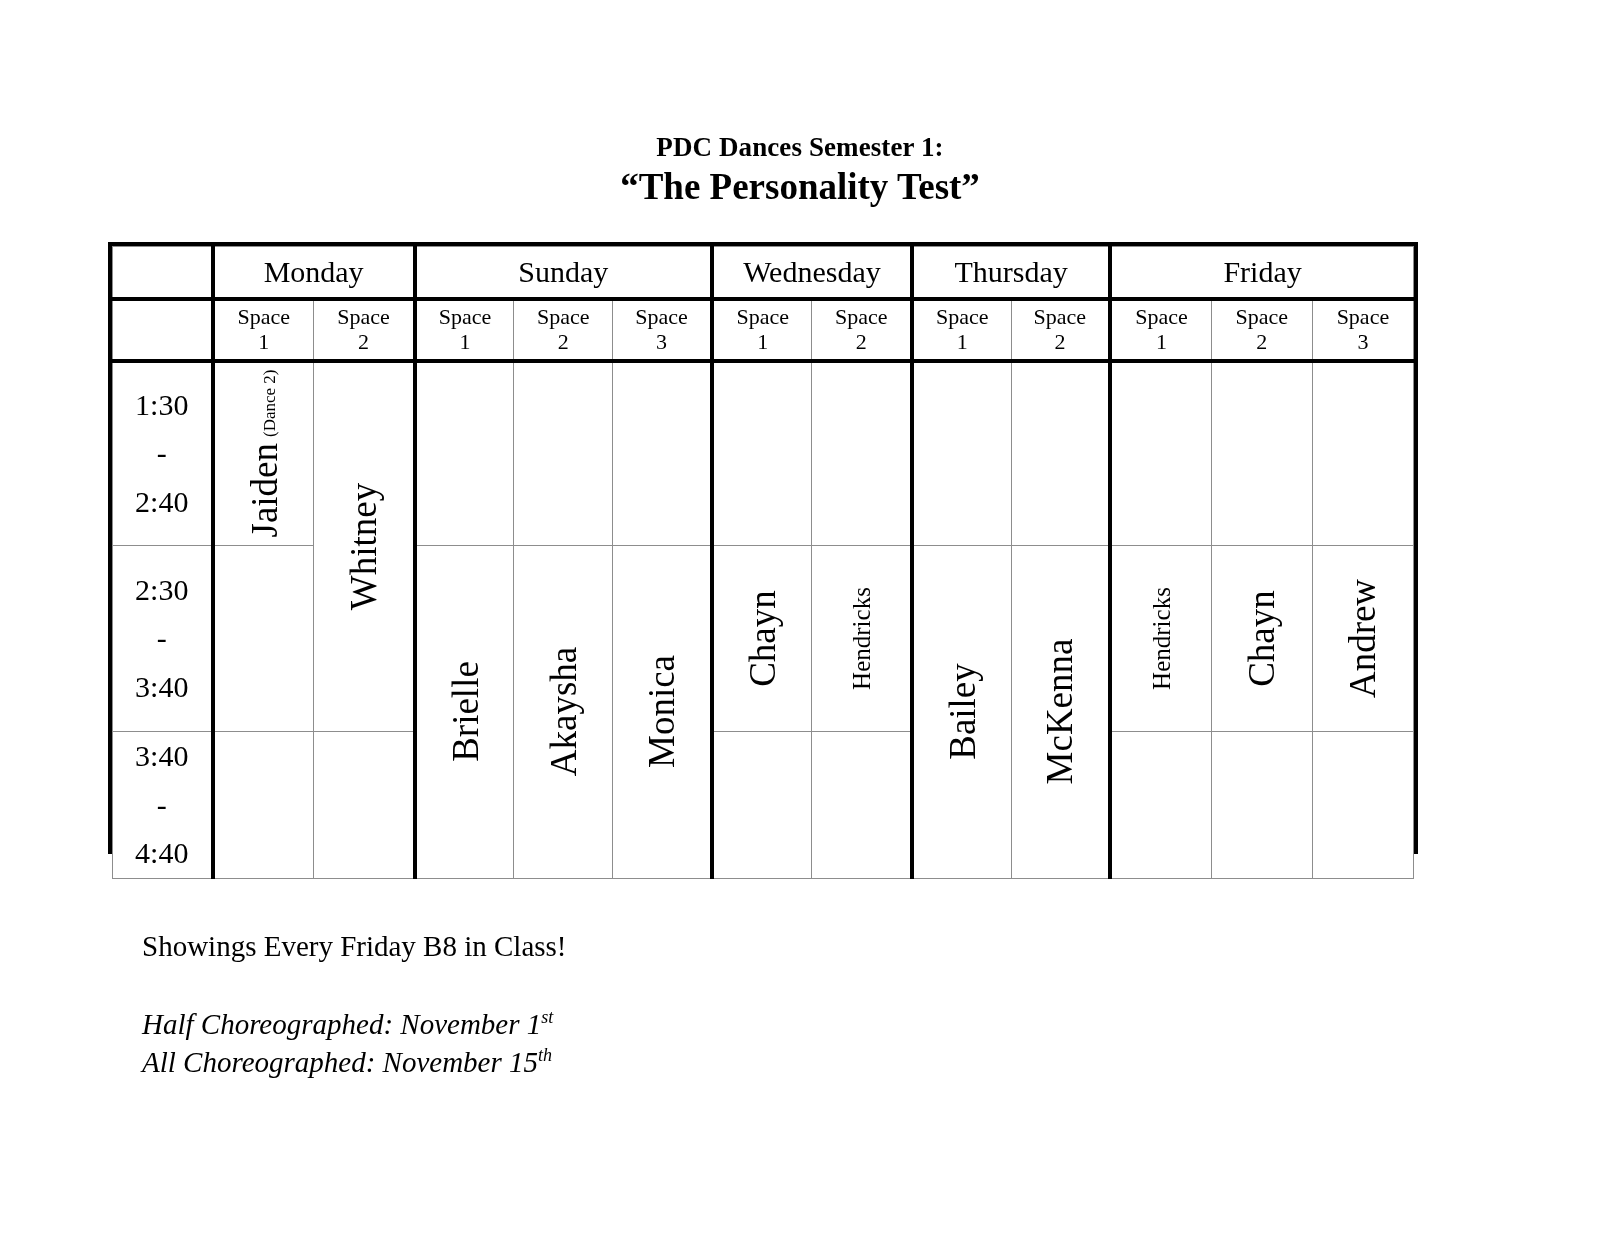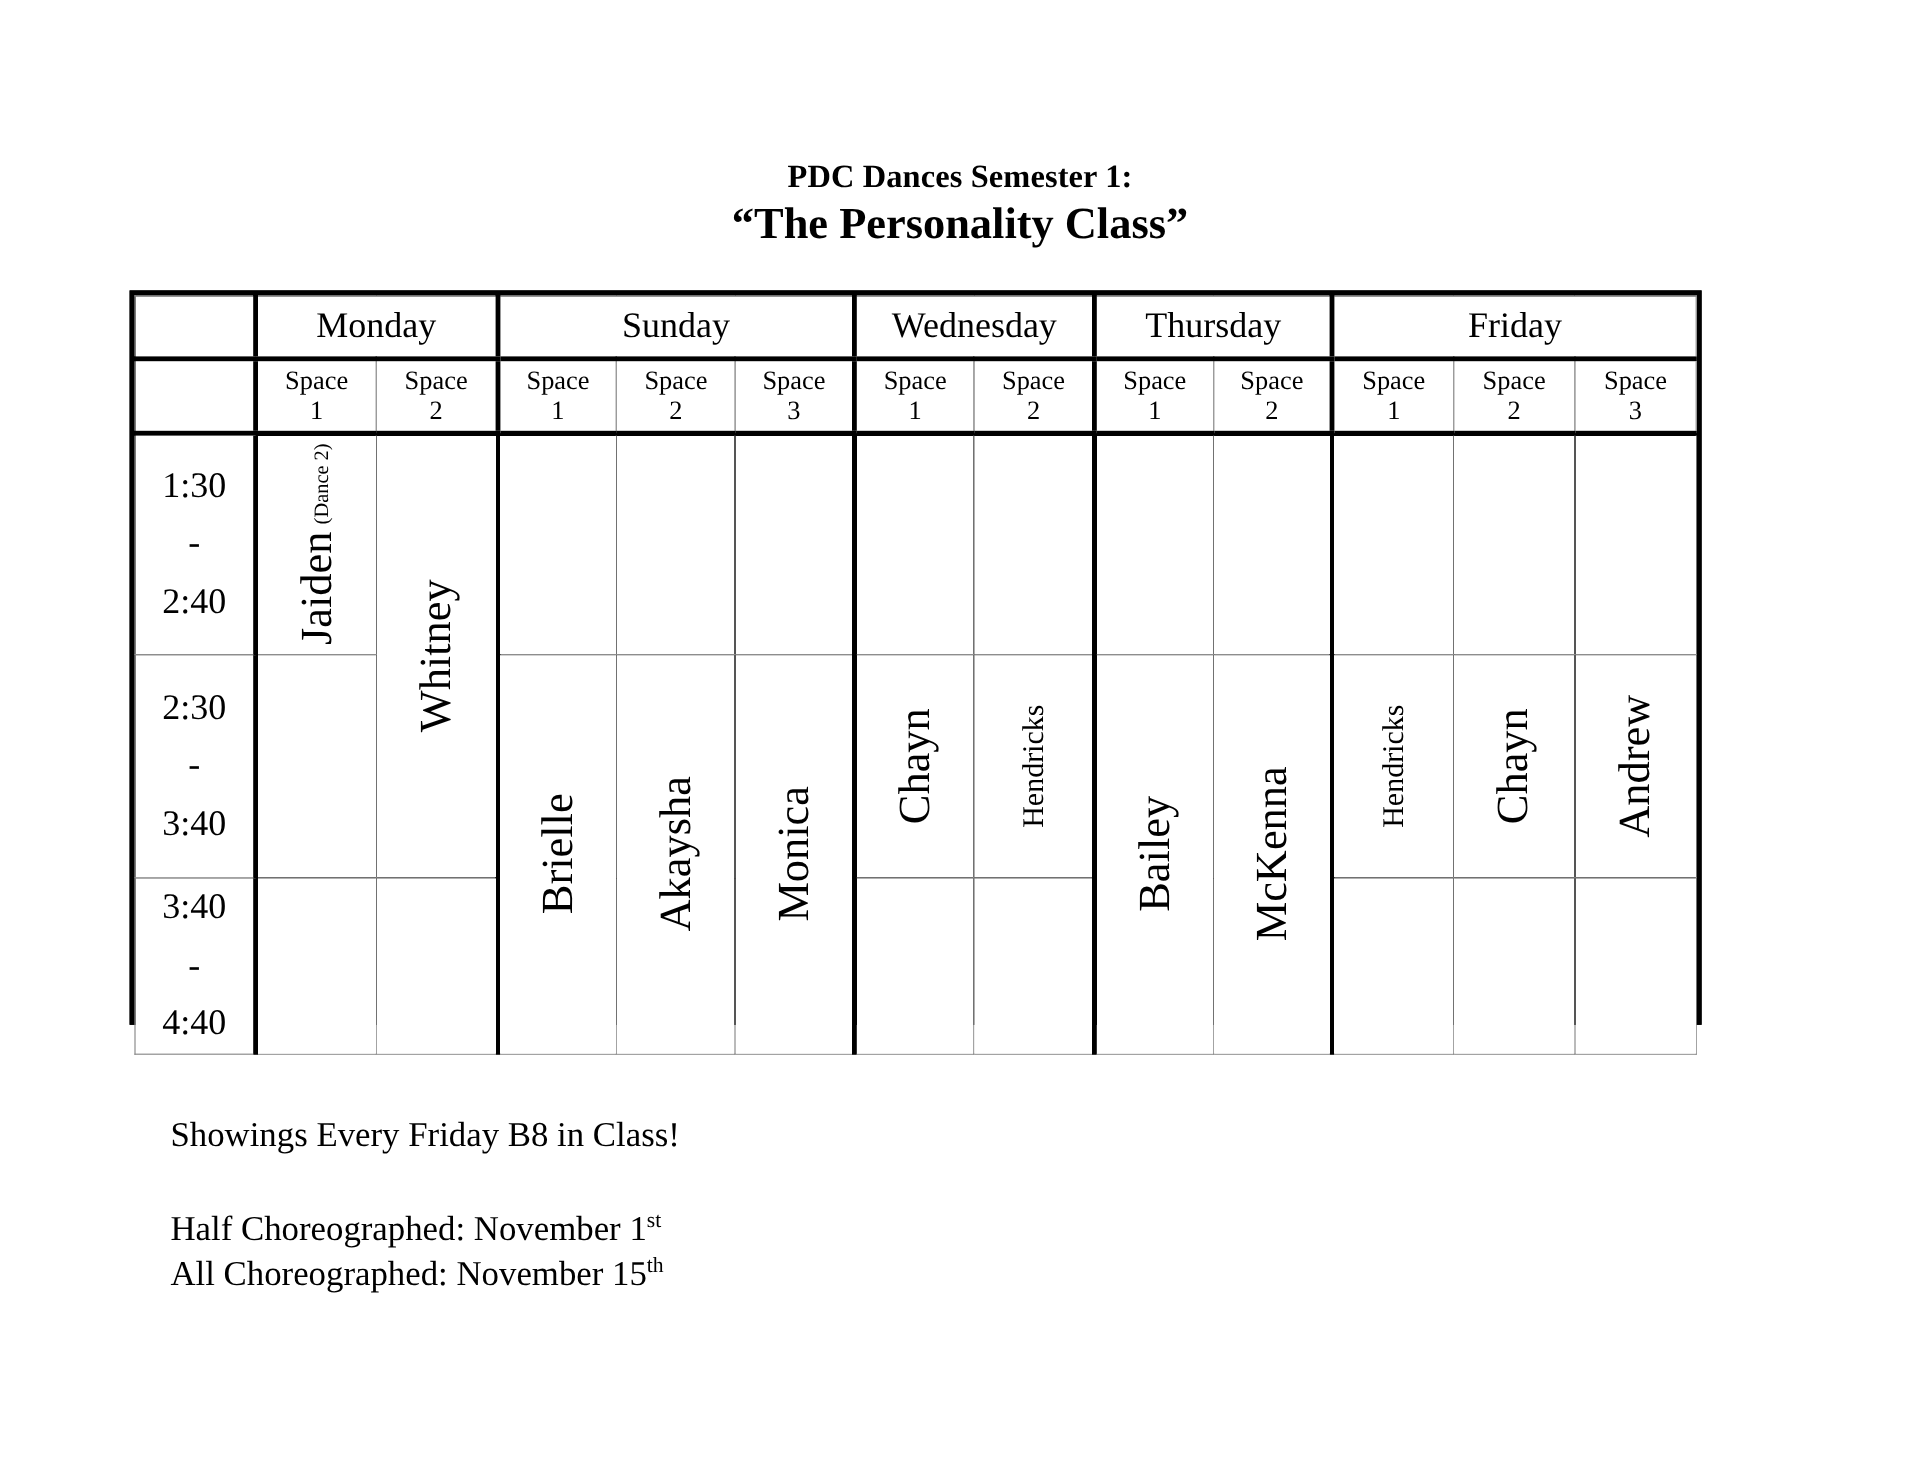--- a/index.html
+++ b/index.html
@@ -33,21 +33,21 @@
     line-height: 1.15;
     margin-top: 2px;
   }
 
   
   .sched-wrap {
     position: absolute;
     left: 108px; top: 242px;
     width: 1310px; height: 612px;
     border: 4px solid #000;
-    background: #000000;
+    background: #d946ef;
   }
   table.sched {
     width: 100%; height: 100%;
     border-collapse: collapse;
     table-layout: fixed;
   }
   table.sched td, table.sched th {
     border: 1px solid #8d8d8d;
     padding: 0;
     text-align: center;
@@ -116,31 +116,32 @@
   }
   .note-showings {
     font-size: 29px;
     line-height: 1.1;
     margin-bottom: 42px;
   }
   .note-line {
     font-size: 29px;
     line-height: 1.32;
     white-space: nowrap;
+    font-style: italic;
   }
   .ord { font-size: 18px; vertical-align: super; line-height: 0; }
 </style>
 </head>
 <body>
 
 <div class="page">
 
   <div class="title-block">
     <div class="title-line1">PDC Dances Semester 1:</div>
-    <div class="title-line2">“The Personality Class”</div>
+    <div class="title-line2">“The Personality Test”</div>
   </div>
 
   <div class="sched-wrap">
     <table class="sched">
       <colgroup>
         <col style="width:100px">
         <col style="width:101px">
           <col style="width:101px">
         <col style="width:99px">
           <col style="width:99px">

